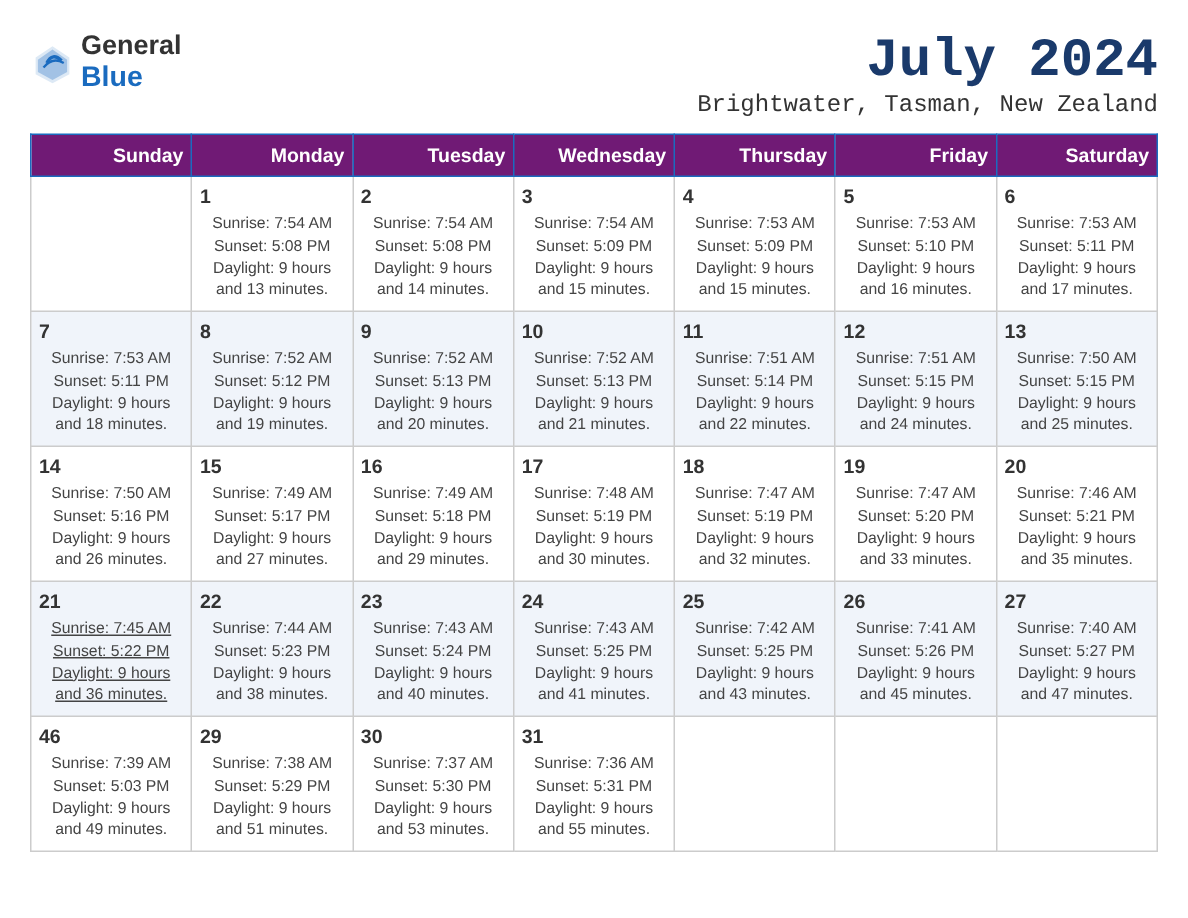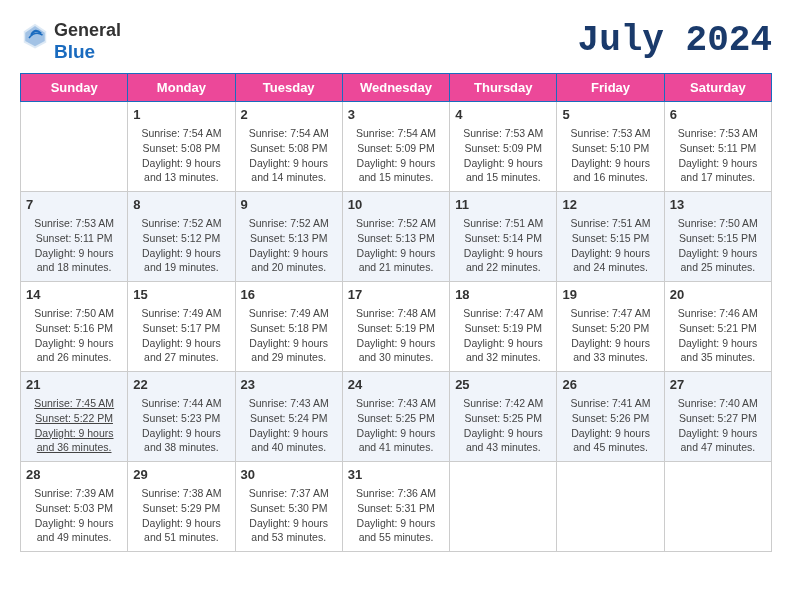--- a/index.html
+++ b/index.html
@@ -11,20 +11,21 @@
       padding: 20px;
     }
     .header-area {
       display: flex;
       justify-content: space-between;
       align-items: flex-start;
       margin-bottom: 10px;
     }
     .logo {
       display: flex;
+      align-items: center;
       gap: 4px;
     }
     .logo-text-general {
       font-size: 18px;
       font-weight: bold;
       color: #333;
     }
     .logo-text-blue {
       font-size: 19px;
       font-weight: bold;
@@ -46,24 +47,24 @@
     .location-title {
       font-size: 16px;
       color: #333;
     }
     table {
       width: 100%;
       border-collapse: collapse;
       font-size: 11px;
     }
     thead tr th {
-      background-color: #ec4899;
+      background-color: #701a75;
       color: white;
       padding: 6px 5px;
-      text-align: center;
+      text-align: right;
       font-size: 13px;
       font-weight: bold;
       border: 1px solid #1a6bbf;
     }
     tbody tr td {
       border: 1px solid #ccc;
       vertical-align: top;
       padding: 4px 5px;
       min-height: 80px;
       height: 90px;
@@ -99,20 +100,21 @@
       <path d="M15,20 Q20,10 28,18" stroke="#1a6bbf" stroke-width="3" fill="none"></path>
       <path d="M12,24 Q20,14 30,20" stroke="#1a6bbf" stroke-width="2" fill="none"></path>
     </svg>
     <div>
       <span class="logo-text-general">General</span><br>
       <span class="logo-text-blue">Blue</span>
     </div>
   </div>
   <div class="title-area">
     <div class="month-title">July 2024</div>
+    <div class="location-title">Brightwater, Tasman, New Zealand</div>
   </div>
 </div>
 
 <table>
   <thead>
     <tr>
     <th>Sunday</th>
         <th>Monday</th>
         <th>Tuesday</th>
         <th>Wednesday</th>
@@ -315,21 +317,21 @@
         <td>
           <span class="day-number">27</span>
           <div class="cell-content" style="white-space: pre-line;">Sunrise: 7:40 AM
 Sunset: 5:27 PM
 Daylight: 9 hours
 and 47 minutes.</div>
         </td>
       </tr>
       <tr>
         <td>
-          <span class="day-number">28</span>
+          <span class="day-number">46</span>
           <div class="cell-content" style="white-space: pre-line;">Sunrise: 7:39 AM
 Sunset: 5:03 PM
 Daylight: 9 hours
 and 49 minutes.</div>
         </td>
         <td>
           <span class="day-number">29</span>
           <div class="cell-content" style="white-space: pre-line;">Sunrise: 7:38 AM
 Sunset: 5:29 PM
 Daylight: 9 hours

